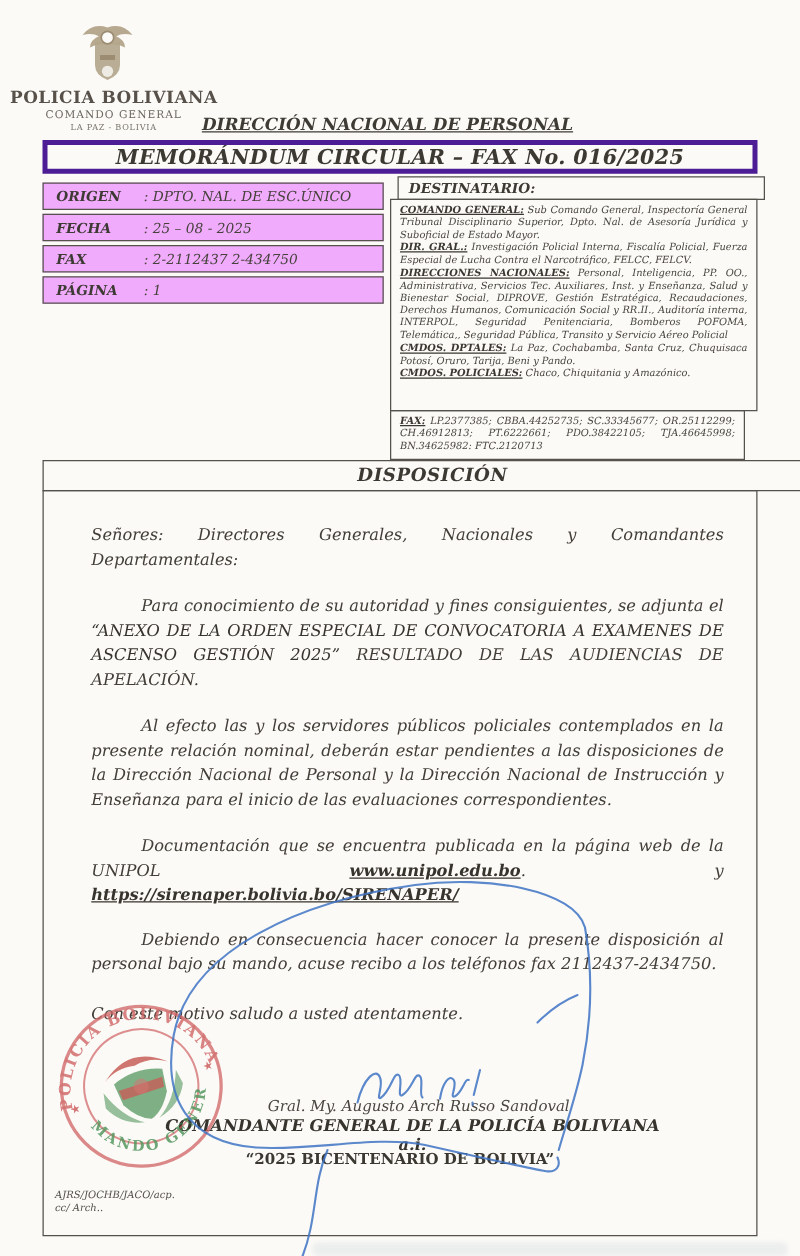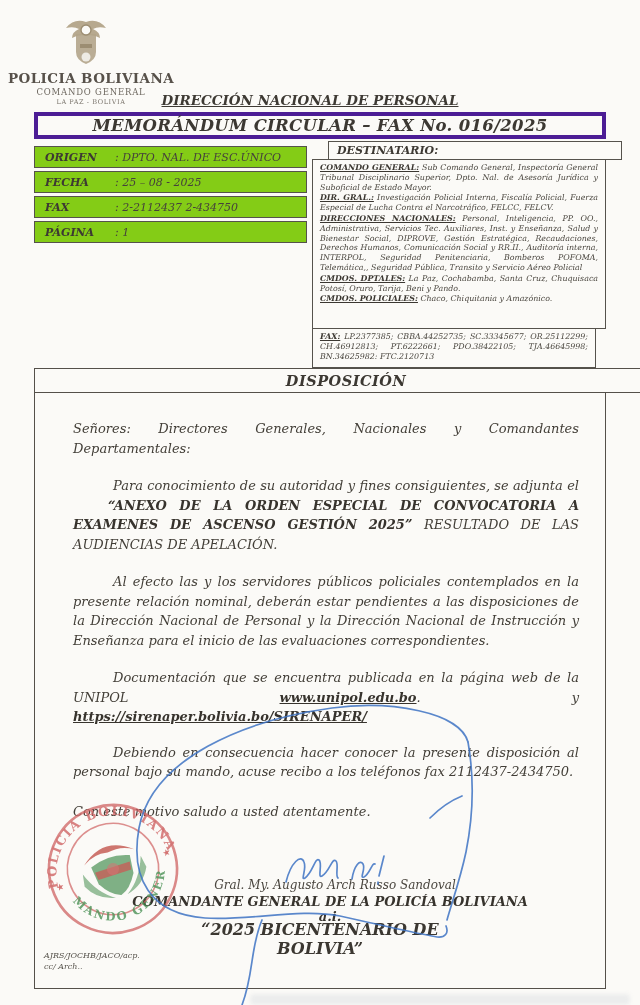--- a/index.html
+++ b/index.html
@@ -27,27 +27,27 @@
     border:4px solid #4c1d95;box-sizing:border-box;
     display:flex;align-items:center;justify-content:center;
     font-size:16.5px;font-weight:bold;font-style:italic;color:#3c3832;
     letter-spacing:.3px;
   }
   
   .meta-row{
     position:absolute;left:34px;width:273px;height:22px;
     border:1.5px solid #55524c;box-sizing:border-box;
     display:flex;align-items:center;font-style:italic;font-size:11px;
-    background:#84cc16;
+    background:#f0abfc;
   }
   .meta-label{font-weight:bold;width:70px;padding-left:10px;color:#3d3933;}
   .meta-value{color:#46423b;white-space:nowrap;}
   
   .dest-head{
-    position:absolute;left:328px;top:141px;width:294px;height:19px;
+    position:absolute;left:318px;top:141px;width:294px;height:19px;
     border:1.5px solid #55524c;box-sizing:border-box;
     display:flex;align-items:center;padding-left:8px;
     font-weight:bold;font-style:italic;font-size:11px;color:#3d3933;
   }
   .dest-body{
     position:absolute;left:312px;top:159px;width:294px;height:170px;
     border:1.5px solid #55524c;box-sizing:border-box;
     padding:3px 7px 2px 7px;
     font-style:italic;font-size:7.9px;line-height:9.8px;
     text-align:justify;color:#4a463f;overflow:hidden;
@@ -69,39 +69,39 @@
     letter-spacing:.5px;
   }
   .body-box{
     position:absolute;left:34px;top:392px;width:572px;height:597px;
     border:1.5px solid #54504a;box-sizing:border-box;
     padding:26px 26px 0 38px;
     font-style:italic;font-size:13px;line-height:19.5px;color:#423e37;
   }
   .body-box p{margin:0 0 14px 0;text-align:justify;}
   .body-box p.indent{text-indent:40px;}
-  .p-bold{font-weight:bold;color:#37332d;margin-left:35px;}
+  .p-bold{font-weight:normal;color:#37332d;}
   .link{font-weight:bold;text-decoration:underline;color:#37332d;}
   .closing{text-align:right;margin-top:20px !important;}
   .motto{
     text-align:center !important;font-weight:bold;font-size:12.5px;
     letter-spacing:.2px;color:#37332d;margin-top:2px !important;
   }
   
   .sig-name{
     position:absolute;left:190px;top:878px;width:290px;text-align:center;
     font-style:italic;font-size:12px;color:#4a463f;
   }
   .sig-title{
     position:absolute;left:130px;top:894px;width:400px;text-align:center;
     font-style:italic;font-weight:bold;font-size:13px;color:#37332d;
   }
   .sig-slogan{
     position:absolute;left:170px;top:920px;width:300px;text-align:center;
-    font-style:italic;font-weight:bold;font-size:16px;color:#3b3731;
+    font-weight:bold;font-size:12px;color:#3b3731;
   }
   .footer-refs{
     position:absolute;left:44px;top:950px;
     font-style:italic;font-size:8px;line-height:11px;color:#55514a;
   }
   
   .stamp{position:absolute;left:42px;top:798px;width:142px;height:142px;
     transform:rotate(-18deg);opacity:.88;}
   .pen{position:absolute;left:0;top:0;width:640px;height:1005px;pointer-events:none;}
   .bleed{

